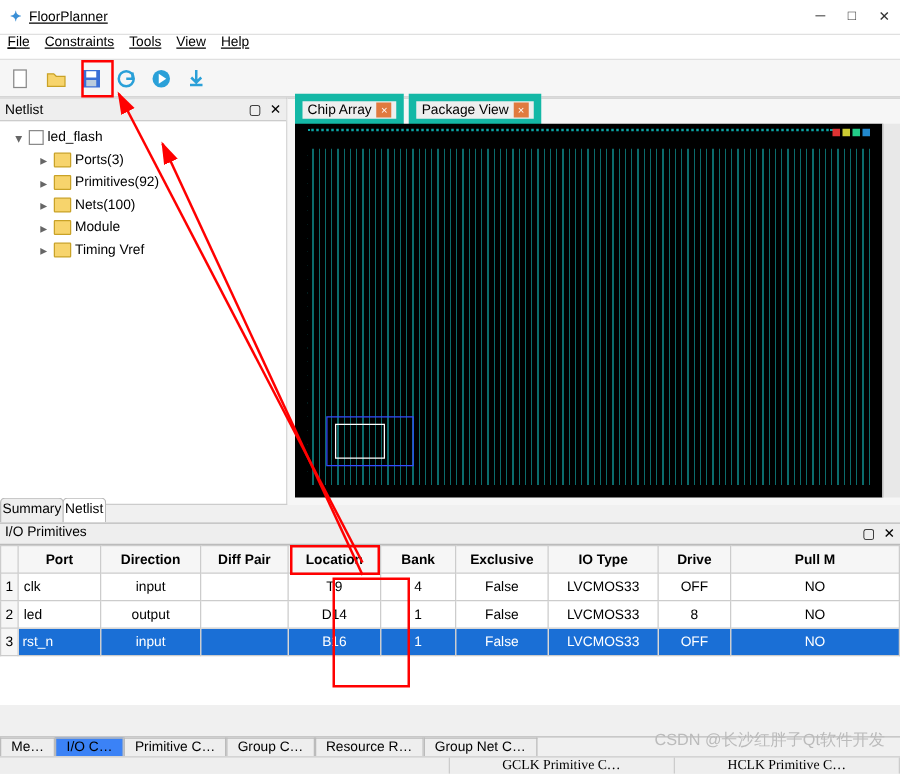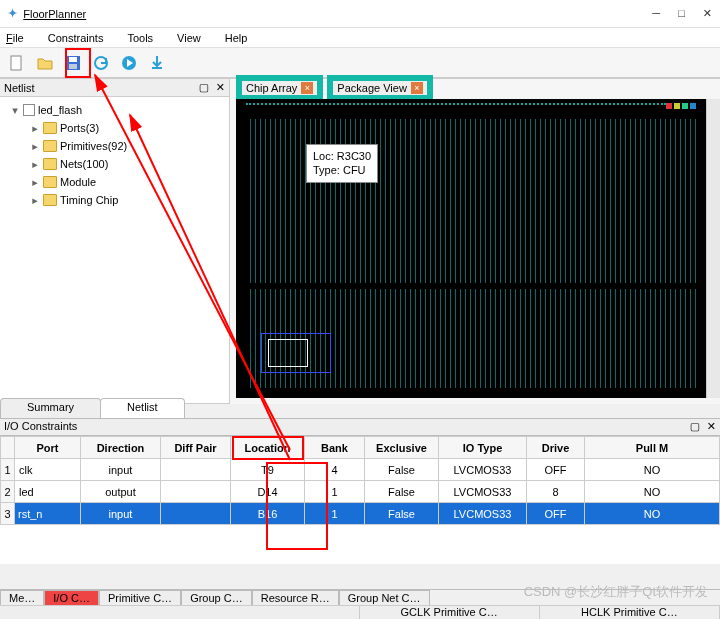--- a/index.html
+++ b/index.html
@@ -6,21 +6,21 @@
 body { width: 720px; height: 619px; background: #f0f0f0; position: relative; overflow: hidden; }
 
 
 .titlebar { height: 28px; background: #fff; display: flex; align-items: center; padding: 0 8px; border-bottom: 1px solid #e0e0e0; }
 .titlebar .icon { color: #3a8fd6; font-weight: bold; margin-right: 6px; }
 .titlebar .title { flex: 1; text-decoration: underline; }
 .winbtns { display: flex; gap: 18px; font-size: 13px; color: #333; }
 .winbtns span { cursor: default; }
 
 
-.menubar { height: 20px; background: #fff; display: flex; align-items: center; padding: 0 6px; gap: 24px; border-bottom: 1px solid #e0e0e0; }
+.menubar { height: 20px; background: #fff; display: flex; align-items: flex-start; padding: 0 6px; gap: 12px; border-bottom: 1px solid #e0e0e0; text-decoration: underline; }
 .menubar span { cursor: default; }
 .menubar u { text-decoration: underline; }
 
 
 .toolbar { height: 30px; background: #f6f6f6; display: flex; align-items: center; padding: 0 6px; gap: 6px; border-bottom: 1px solid #ccc; }
 .tbtn { width: 22px; height: 22px; display:flex; align-items:center; justify-content:center; border-radius:2px; }
 .save-hl { position:absolute; left:65px; top:48px; width:26px; height:30px; border:2px solid red; pointer-events:none; z-index:50;}
 
 
 .left-col { position:absolute; left:0; top:78px; width:230px; height:326px; border-right:1px solid #ccc; border-top:1px solid #ccc; border-bottom:1px solid #ccc; background:#fff; }
@@ -28,21 +28,21 @@
 .panel-hdr .sp { flex:1; }
 .tree { padding:4px 2px; }
 .tnode { display:flex; align-items:center; height:18px; gap:3px; }
 .t1 { padding-left:8px; }
 .t2 { padding-left:28px; }
 .exp { width:10px; color:#666; text-align:center; }
 .fold { width:14px; height:12px; background:#f7d46c; border:1px solid #c9a227; border-radius:1px; display:inline-block; }
 .cube { width:12px; height:12px; background:#fff; border:1px solid #8a8a8a; display:inline-block; }
 
 .left-tabs { position:absolute; left:0; top:398px; height:20px; display:flex; font-family:monospace; }
-.left-tabs .tab { padding:2px 26px; border:1px solid #bbb; background:#eee; border-bottom:none; border-top-left-radius:4px; border-top-right-radius:4px; margin-right:-1px;}
+.left-tabs .tab { padding:2px 1px; border:1px solid #bbb; background:#eee; border-bottom:none; border-top-left-radius:4px; border-top-right-radius:4px; margin-right:-1px;}
 .left-tabs .tab.active { background:#fff; }
 
 
 .chip-wrap { position:absolute; left:230px; top:78px; right:0; height:326px; border-top:1px solid #ccc; background:#f6f6f6;}
 .chip-tabs { height:18px; display:flex; gap:4px; padding:0 6px; align-items:center; font-family:monospace;}
 .chip-tabs .ct { display:flex; align-items:center; gap:4px; padding:1px 4px; border:6px solid #14b8a6; background:#eee; }
 .chip-tabs .x { width:12px;height:12px; background:#e07a3f; color:#fff; font-size:9px; display:flex; align-items:center; justify-content:center; }
 .chip { position:absolute; left:6px; right:14px; top:20px; bottom:6px; background:#000; overflow:hidden;}
 .scroll-v { position:absolute; right:0; top:20px; bottom:6px; width:14px; background:#e8e8e8; border-left:1px solid #ccc;}
 .top-pins { position:absolute; top:4px; left:10px; right:10px; height:12px; display:flex;}
@@ -67,23 +67,23 @@
 tr.sel td { background:#1a6fd6; color:#fff;}
 .loc-hl { position:absolute; border:2px solid red; pointer-events:none; z-index:50;}
 
 
 .arrow-svg { position:absolute; left:0; top:0; width:720px; height:619px; pointer-events:none; z-index:60;}
 
 
 .btm { position:absolute; left:0; bottom:0; right:0; height:30px; border-top:1px solid #bbb; display:flex; flex-direction:column;}
 .btabs { display:flex; font-family:monospace; height:16px;}
 .btabs span{ padding:1px 8px; border:1px solid #bbb; border-bottom:none; background:#eee;}
-.btabs span.act{background:#ef4444;}
+.btabs span.act{background:#3b82f6;}
 .btabs2 { display:flex; font-family:monospace; height:14px; background:#eee; border-top:1px solid #ccc;}
-.btabs2 span{ flex:1; text-align:center; border-right:1px solid #ccc; overflow:hidden;}
+.btabs2 span{ flex:1; text-align:center; border-right:1px solid #ccc; overflow:hidden;font-family:Liberation Serif, serif;}
 .wm { position:absolute; right:12px; bottom:18px; color:#bbb; font-size:13px; z-index:70;}
 </style>
 </head>
 <body>
 
 <div class="titlebar">
   <span class="icon">✦</span>
   <span class="title">FloorPlanner</span>
   <div class="winbtns">
     <span>─</span>
@@ -167,21 +167,21 @@
         <span>Nets(100)</span>
       </div>
     <div class="tnode t2">
         <span class="exp">▸</span>
         <span class="fold"></span>
         <span>Module</span>
       </div>
     <div class="tnode t2">
         <span class="exp">▸</span>
         <span class="fold"></span>
-        <span>Timing Chip</span>
+        <span>Timing Vref</span>
       </div>
   </div>
 </div>
 <div class="left-tabs">
   <div class="tab">Summary</div>
   <div class="tab active">Netlist</div>
 </div>
 
 <div class="chip-wrap">
   <div class="chip-tabs">
@@ -198,38 +198,32 @@
     <div class="top-pins">
       <div class="seg"></div>
       <div class="end">
           <span class="dot r"></span>
           <span class="dot y"></span>
           <span class="dot g"></span>
           <span class="dot b"></span>
         </div>
     </div>
     <div class="cell-area">
-      <div class="cell-block" style="flex:2">
-        <div class="tooltip">
-          <div>Loc: R3C30</div>
-          <div>Type: CFU</div>
-        </div>
-      </div>
       <div class="cell-block" style="flex:1.2">
         <div class="nav-box">
             <div class="nav-sel"></div>
           </div>
       </div>
     </div>
   </div>
   <div class="scroll-v"></div>
 </div>
 
 <div class="io-hdr">
-  <span>I/O Constraints</span>
+  <span>I/O Primitives</span>
   <span class="sp"></span>
   <span>▢</span>&nbsp;
   <span>✕</span>
 </div>
 <div class="grid">
 <table>
   <colgroup>
         <col style="width:14px">
         <col style="width:66px">
         <col style="width:80px">

